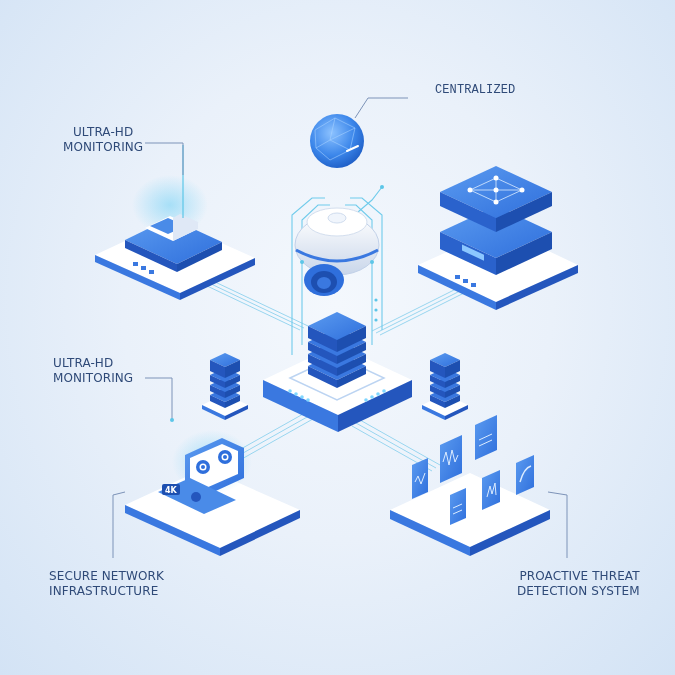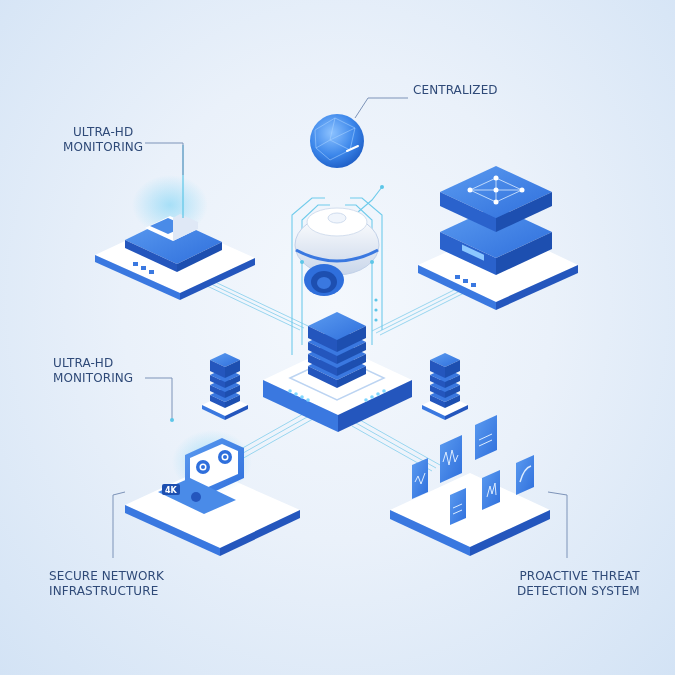--- a/index.html
+++ b/index.html
@@ -261,21 +261,21 @@
 
   <g stroke="#7d93b8" stroke-width="1" fill="none">
     <path d="M145 143 L183 143 L183 175"></path>
     <path d="M145 378 L172 378 L172 420"></path>
     <path d="M113 558 L113 495 L125 492"></path>
     <path d="M567 558 L567 495 L548 492"></path>
   </g>
   <circle cx="172" cy="420" r="2" fill="#5cc6e8"></circle>
 </svg>
 
-<div class="label" style="left:413px; top:83px;">
+<div class="label" style="left:435px; top:83px;font-family:Liberation Mono, monospace;">
   <span>CENTRALIZED</span>
 </div>
 <div class="label" style="left:63px; top:125px; text-align:center;">
   <span>ULTRA-HD</span>
   <span>MONITORING</span>
 </div>
 <div class="label" style="left:53px; top:356px;">
   <span>ULTRA-HD</span>
   <span>MONITORING</span>
 </div>

